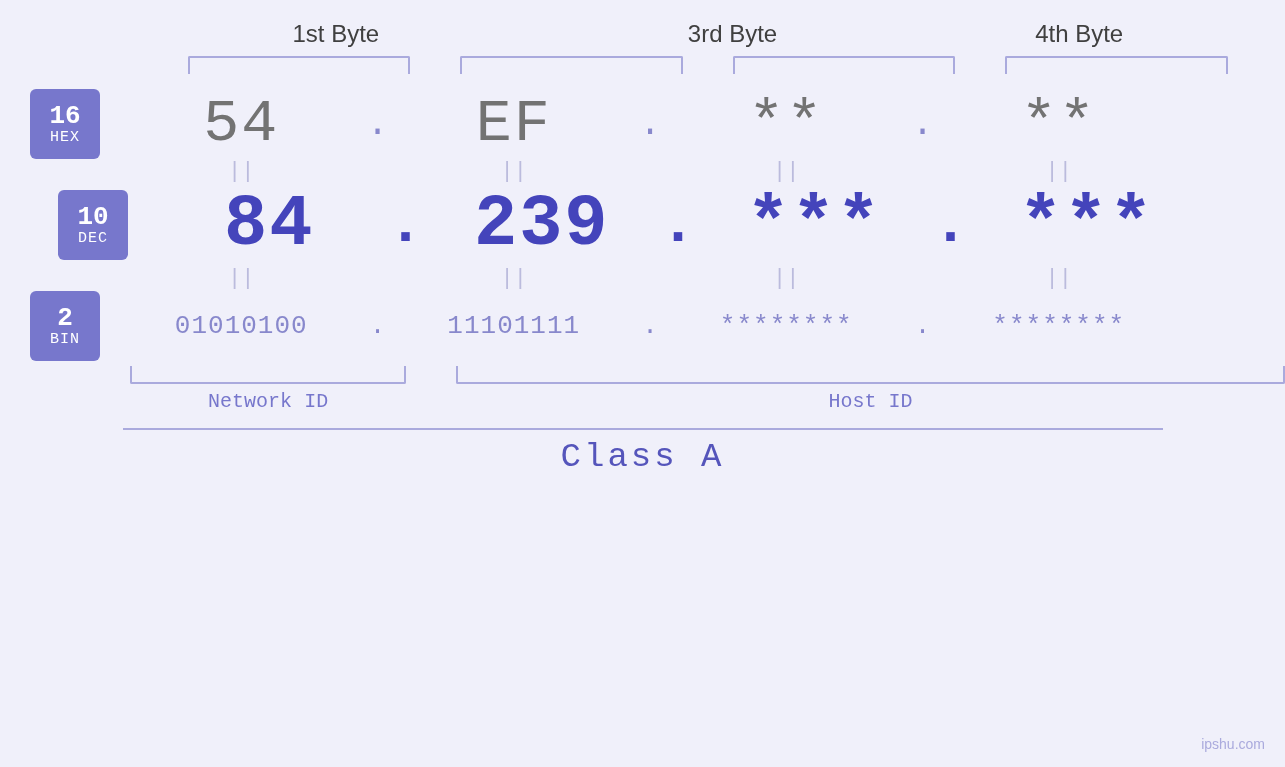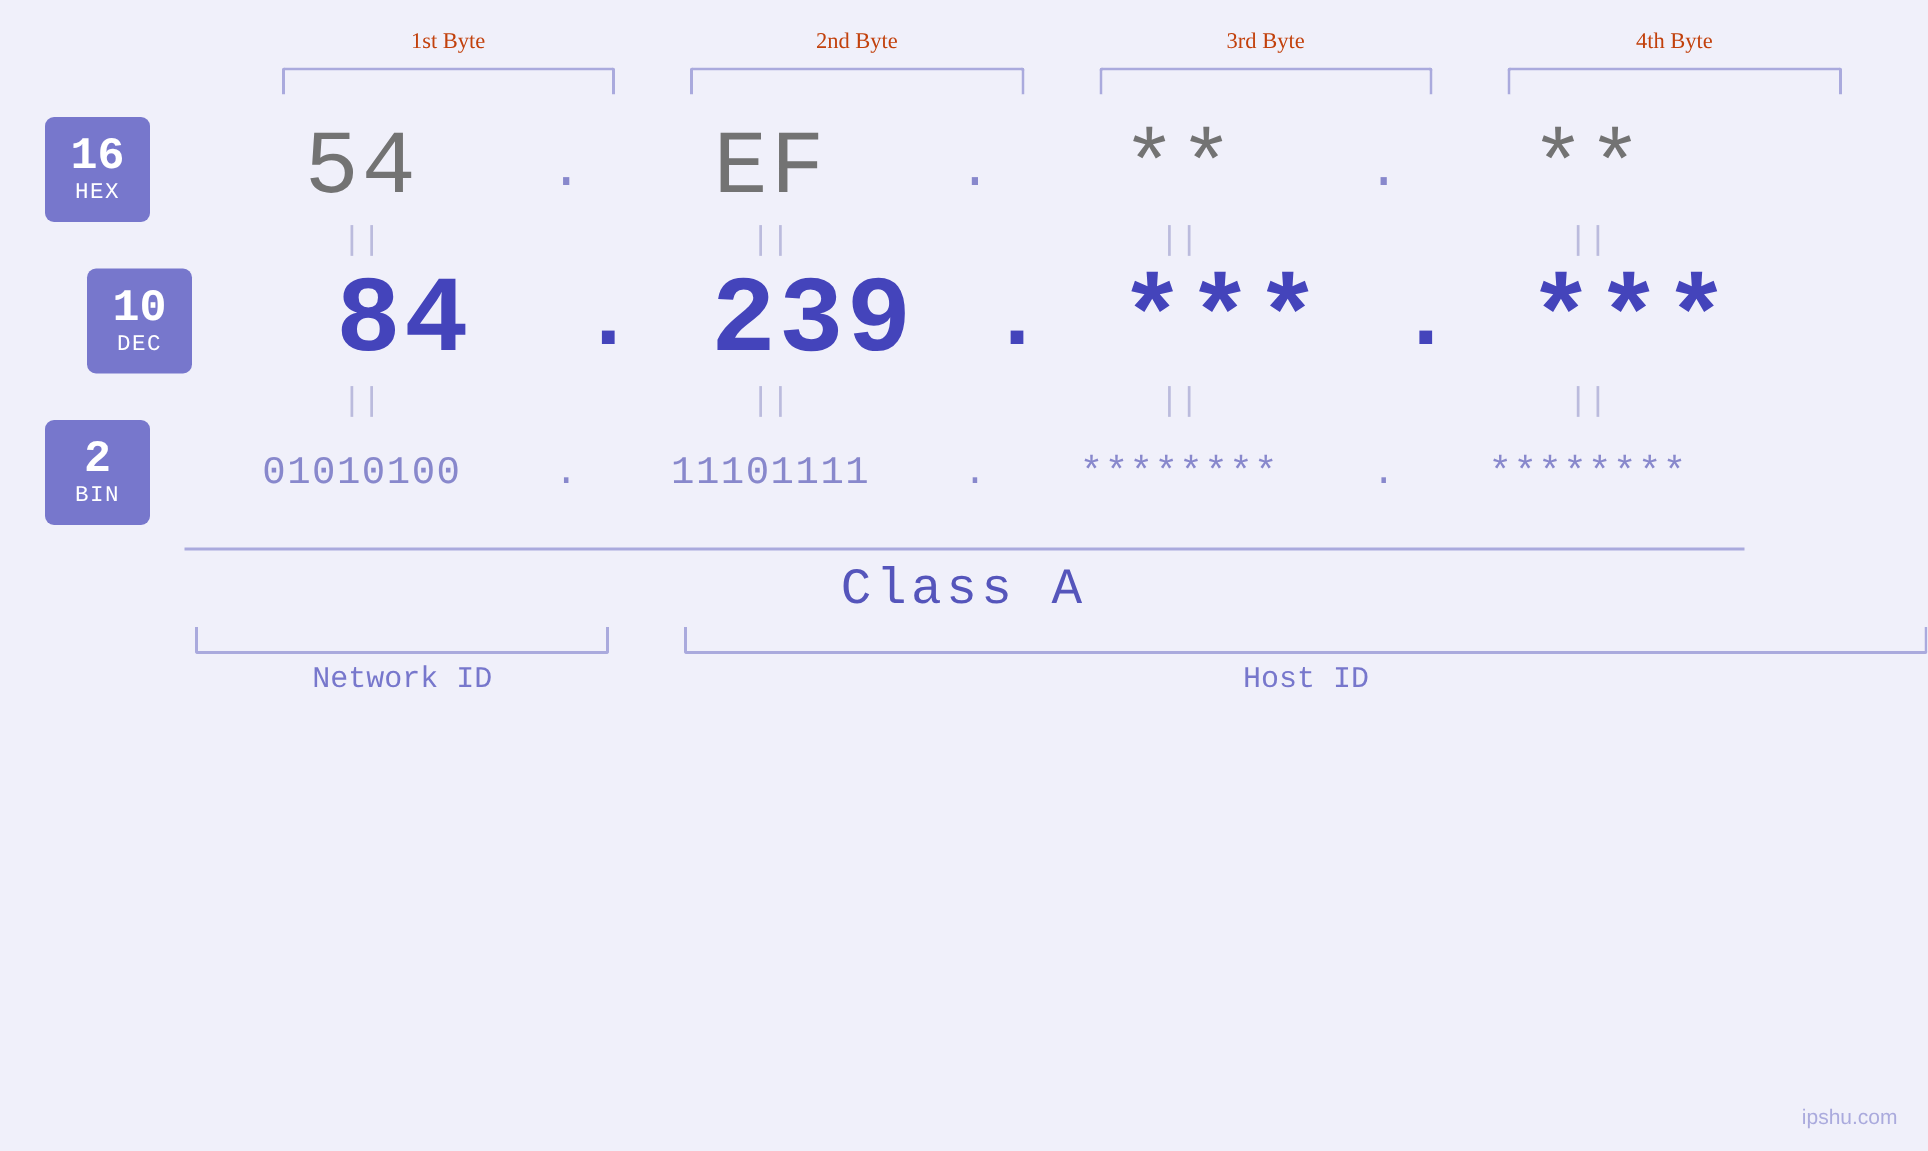--- a/index.html
+++ b/index.html
@@ -17,39 +17,39 @@
       height: 767px;
       position: relative;
       display: flex;
       flex-direction: column;
       align-items: center;
       padding-top: 20px;
     }
     .byte-header {
       flex: 1;
       text-align: center;
-      color: #c2410c;
-      font-size: 15px;
-      font-family: Liberation Serif, serif;
+      color: #404040;
+      font-size: 24px;
+      font-family: Liberation Sans, sans-serif;
       font-weight: 300;
     }
 
     .badge {
       width: 70px;
       height: 70px;
       background: #7777cc;
       border-radius: 6px;
       display: flex;
       flex-direction: column;
       align-items: center;
       justify-content: center;
       color: white;
     }
     .badge-number {
-      font-size: 30px;
+      font-size: 26px;
       font-weight: bold;
       line-height: 1;
     }
     .badge-label {
       font-size: 15px;
       font-weight: normal;
       letter-spacing: 1px;
     }
 
     
@@ -109,21 +109,20 @@
     }
   </style>
 </head>
 <body>
 
 <div class="container">
 
   <div style="display:flex; width:1040px; margin-left:130px; margin-bottom:8px;">
     <div class="byte-header quad-cell">1st Byte</div>
     <div style="width:50px;"></div>
-    <div class="byte-header quad-cell">2nd Byte</div>
     <div style="width:50px;"></div>
     <div class="byte-header quad-cell">3rd Byte</div>
     <div style="width:50px;"></div>
     <div class="byte-header quad-cell">4th Byte</div>
   </div>
 
   <div style="display:flex; width:1040px; margin-left:130px; margin-bottom:15px;">
     <div style="flex:1; height:18px; border:2px solid #aaaadd; border-bottom:none; border-radius:2px 2px 0 0;"></div>
     <div style="width:50px;"></div>
     <div style="flex:1; height:18px; border:2px solid #aaaadd; border-bottom:none; border-radius:2px 2px 0 0;"></div>
@@ -266,39 +265,39 @@
         </div>
         <div class="dot-cell">
           <span class="bin-dot">.</span>
         </div>
         <div class="quad-cell">
           <span class="bin-value">********</span>
         </div>
       </div>
     </div>
 
+    <div style="display:flex; width:1285px; align-items:flex-start; margin-top:5px;">
+      <div style="width:130px;"></div>
+
+      <div style="flex:1; display:flex; flex-direction:column; align-items:center;">
+        <div style="width:100%; height:18px; border:2px solid #aaaadd; border-top:none; border-radius:0 0 2px 2px;"></div>
+        <div style="color:#7777cc; font-size:20px; margin-top:6px; font-family:'Courier New',Courier,monospace;">Network ID</div>
+      </div>
+      <div style="width:50px;"></div>
+
+      <div style="flex:3; display:flex; flex-direction:column; align-items:center;">
+        <div style="width:100%; height:18px; border:2px solid #aaaadd; border-top:none; border-radius:0 0 2px 2px; display:flex;">
+          
+        </div>
+        <div style="color:#7777cc; font-size:20px; margin-top:6px; font-family:'Courier New',Courier,monospace;">Host ID</div>
+      </div>
+    </div>
+
     <div style="display:flex; width:1285px; flex-direction:column; align-items:center; margin-top:15px;">
       <div style="width:1040px; height:2px; background:#aaaadd; margin-bottom:8px;"></div>
       <div style="color:#5555bb; font-size:34px; letter-spacing:3px; font-family:'Courier New',Courier,monospace;">Class A</div>
     </div>
 
-    <div style="display:flex; width:1285px; align-items:flex-start; margin-top:5px;">
-      <div style="width:130px;"></div>
-
-      <div style="flex:1; display:flex; flex-direction:column; align-items:center;">
-        <div style="width:100%; height:18px; border:2px solid #aaaadd; border-top:none; border-radius:0 0 2px 2px;"></div>
-        <div style="color:#7777cc; font-size:20px; margin-top:6px; font-family:'Courier New',Courier,monospace;">Network ID</div>
-      </div>
-      <div style="width:50px;"></div>
-
-      <div style="flex:3; display:flex; flex-direction:column; align-items:center;">
-        <div style="width:100%; height:18px; border:2px solid #aaaadd; border-top:none; border-radius:0 0 2px 2px; display:flex;">
-          
-        </div>
-        <div style="color:#7777cc; font-size:20px; margin-top:6px; font-family:'Courier New',Courier,monospace;">Host ID</div>
-      </div>
-    </div>
-
   </div>
 
   <div class="watermark">ipshu.com</div>
 
 </div>
 
 </body></html>

